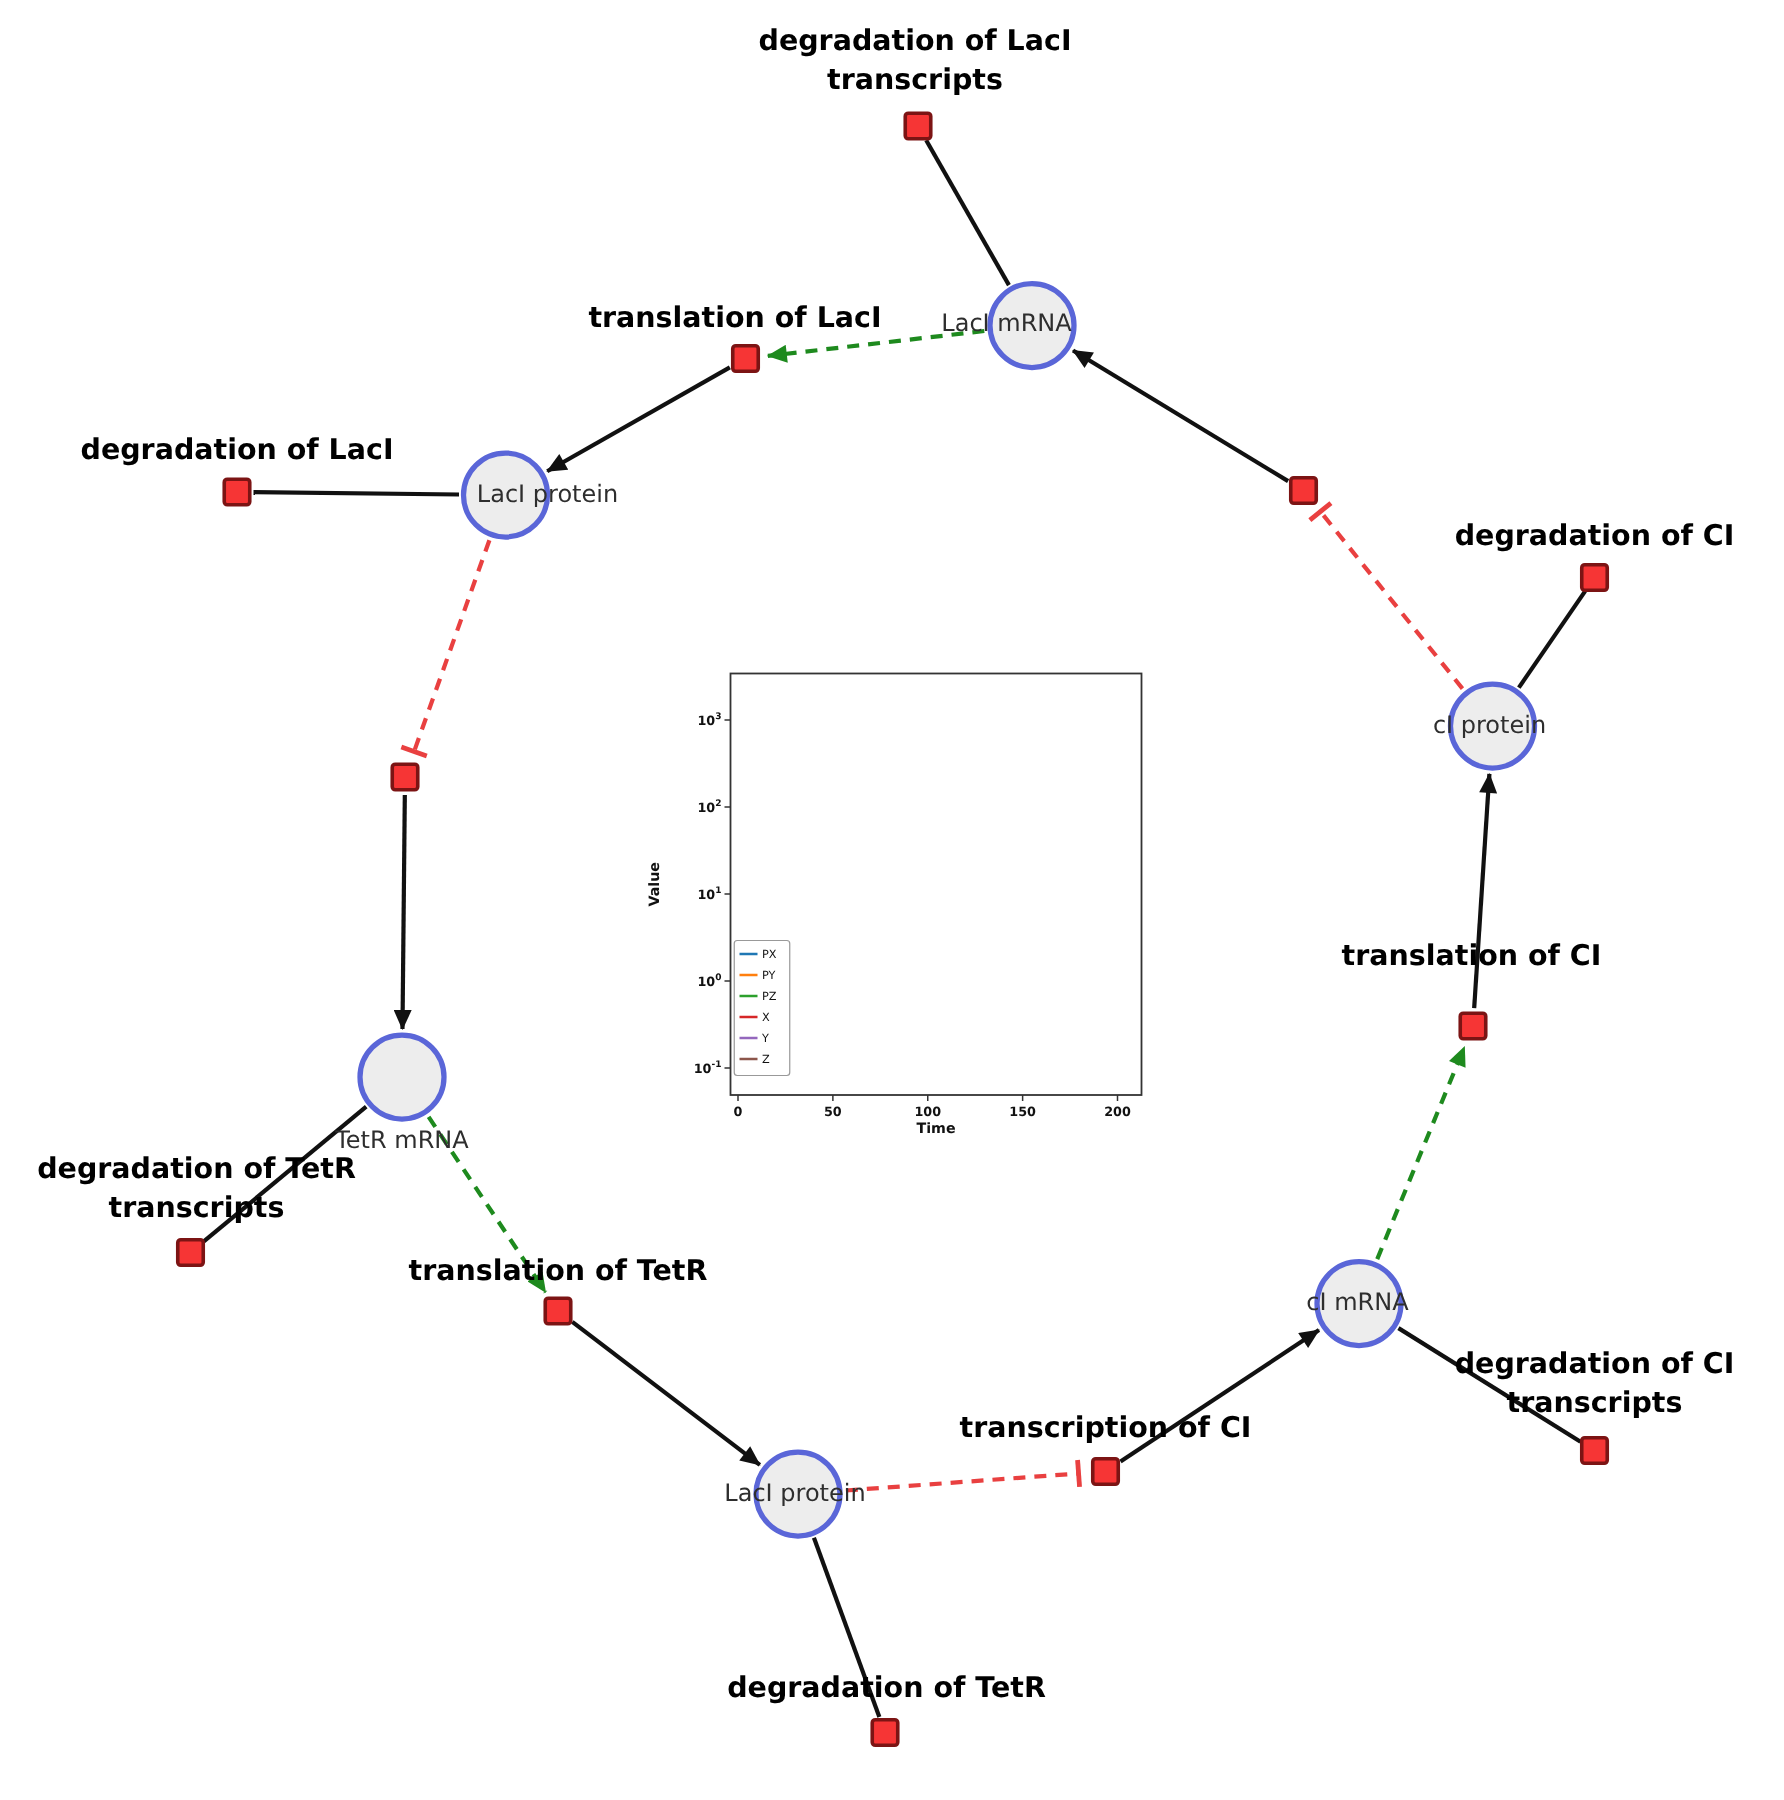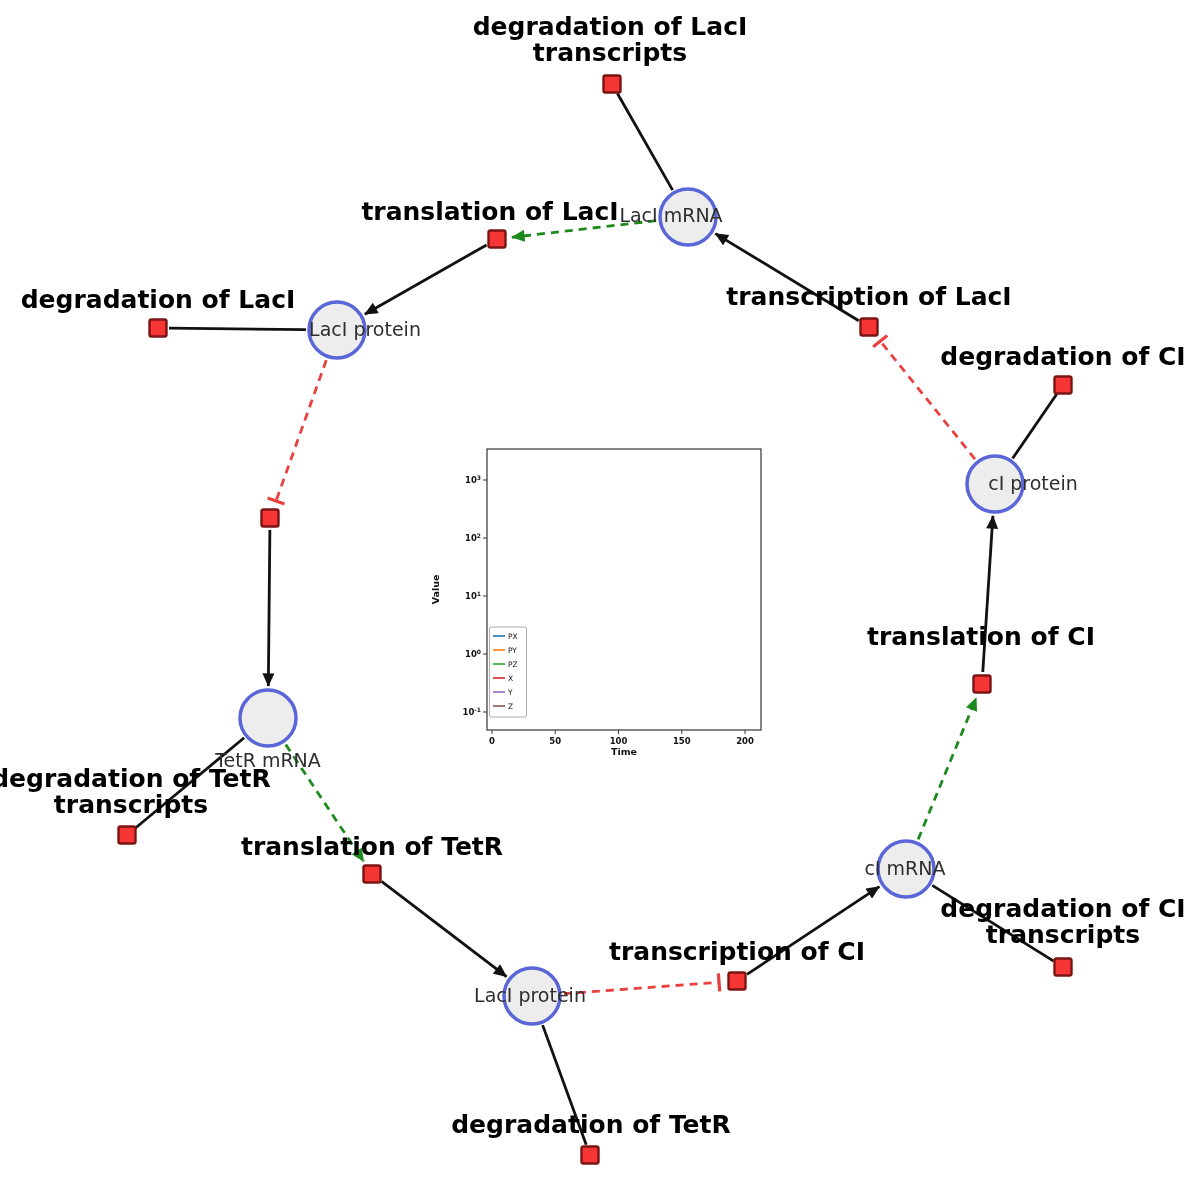--- a/index.html
+++ b/index.html
@@ -1,21 +1,21 @@
 <!DOCTYPE html>
 <html><head>
 <meta charset="utf-8">
 <style>
   html,body{margin:0;padding:0;background:#fff;font-family:"DejaVu Sans","Liberation Sans",sans-serif;}
   .canvas{position:relative;width:1189px;height:1200px;background:#fff;overflow:hidden;}
   #diagram-svg{position:absolute;left:0;top:0;}
   #label-layer{position:absolute;left:0;top:0;width:100%;height:100%;pointer-events:none;}
-  .reaction-label{position:absolute;transform:translateX(-50%);font-weight:bold;font-size:25px;
+  .reaction-label{position:absolute;transform:translateX(-50%);font-weight:bold;font-size:19px;
     color:#000;text-align:center;line-height:26px;white-space:nowrap;}
-  .species-label{position:absolute;transform:translate(-50%,-50%);font-size:19px;color:#2e2e2e;white-space:nowrap;}
+  .species-label{position:absolute;transform:translate(-50%,-50%);font-size:16px;color:#2e2e2e;white-space:nowrap;}
   .edge{fill:none;}
   .edge-production,.edge-consumption{stroke:#111;stroke-width:2.8;}
   .edge-catalysis{stroke:#1e8a1e;stroke-width:2.8;stroke-dasharray:8 6;}
   .edge-inhibition{stroke:#e94040;stroke-width:2.8;stroke-dasharray:8 6;}
   .tbar{stroke:#e94040;stroke-width:3.2;}
   .species-circle{fill:#ededed;stroke:#5a66d8;stroke-width:3.5;}
   .reaction-square{fill:#f63535;stroke:#7c1414;stroke-width:2.4;}
   #chart-svg{position:absolute;left:425px;top:428px;}
   .chart-frame{fill:#fff;stroke:#333;stroke-width:1.2;}
   .tick-line{stroke:#333;stroke-width:1;}
@@ -82,30 +82,27 @@
         <rect x="581.5" y="1146.5" width="17" height="17" rx="2" class="reaction-square"></rect>
       </g>
   </svg>
 
   <div id="label-layer">
       <div class="species-label" style="left: 671px; top: 215px;">LacI mRNA</div>
       <div class="species-label" style="left: 337px; top: 329px; margin-left: 28px;">LacI protein</div>
       <div class="species-label" style="left: 268px; top: 716px; margin-top: 44px;">TetR mRNA</div>
       <div class="species-label" style="left: 530px; top: 995px;">LacI protein</div>
       <div class="species-label" style="left: 905px; top: 868px;">cI mRNA</div>
-      <div class="species-label" style="left: 993px; top: 483px; margin-left: 40px;">cI protein</div>
+      <div class="species-label" style="left: 993px; top: 483px;">cI protein</div>
       <div class="reaction-label" style="left: 610px; top: 14px;">
         <div>degradation of LacI</div>
         <div>transcripts</div>
       </div>
       <div class="reaction-label" style="left: 490px; top: 199px; text-align: right;">
         <div>translation of LacI</div>
-      </div>
-      <div class="reaction-label" style="left: 869px; top: 284px;">
-        <div>transcription of LacI</div>
       </div>
       <div class="reaction-label" style="left: 158px; top: 287px;">
         <div>degradation of LacI</div>
       </div>
       <div class="reaction-label" style="left: 1063px; top: 344px;">
         <div>degradation of CI</div>
       </div>
       <div class="reaction-label" style="left: 131px; top: 766px;">
         <div>degradation of TetR</div>
         <div>transcripts</div>

